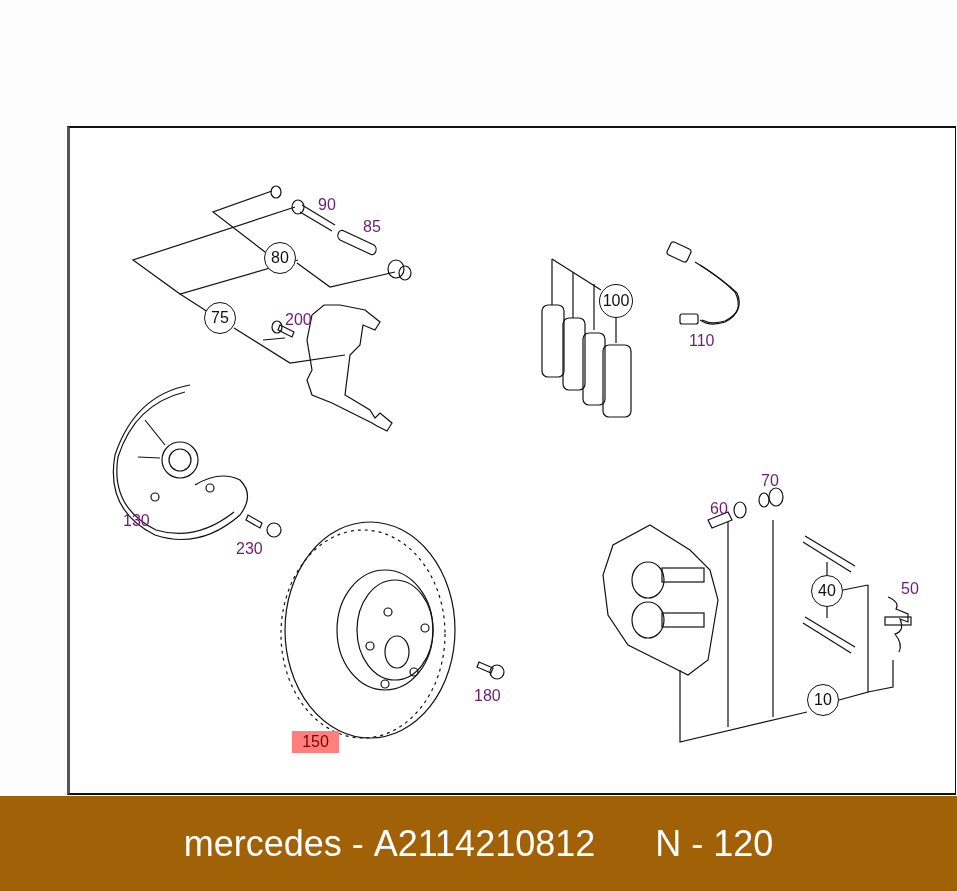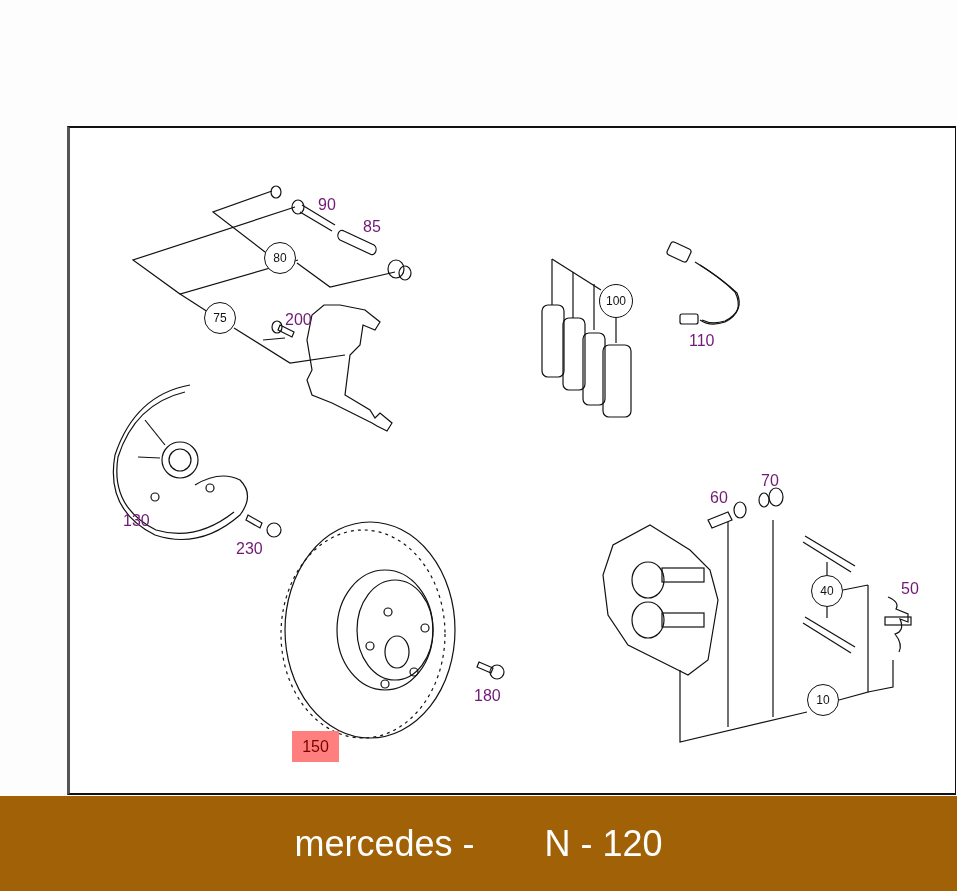--- a/index.html
+++ b/index.html
@@ -1,21 +1,21 @@
 <!DOCTYPE html>
 <html><head>
 <meta charset="utf-8">
 <style>
   html, body { margin:0; padding:0; }
   body { width:957px; height:891px; background:#fdfdfd; position:relative; overflow:hidden; font-family:"Liberation Sans", sans-serif; }
   .frame { position:absolute; left:67px; top:126px; width:889px; height:669px; border-top:2px solid #111; border-right:1px solid #111; border-bottom:2px solid #111; border-left:3px solid #555; box-sizing:border-box; background:#fff; }
   svg.diagram { position:absolute; left:0; top:0; }
   .lbl { position:absolute; font-size:16px; color:#701a75; line-height:1; }
-  .circ { position:absolute; width:32px; height:32px; border:1.3px solid #111; border-radius:50%; box-sizing:border-box; display:flex; align-items:center; justify-content:center; font-size:12px; color:#111; background:#fff; }
-  .hl { position:absolute; left:292px; top:731px; width:47px; height:31px; background:#ff7f7f; color:#7a0000; font-size:16px; display:flex; align-items:center; justify-content:center; }
+  .circ { position:absolute; width:32px; height:32px; border:1.3px solid #111; border-radius:50%; box-sizing:border-box; display:flex; align-items:center; justify-content:center; font-size:16px; color:#111; background:#fff; }
+  .hl { position:absolute; left:292px; top:731px; width:47px; height:22px; background:#ff7f7f; color:#7a0000; font-size:16px; display:flex; align-items:center; justify-content:center; }
   .footer { position:absolute; left:0; top:796px; width:957px; height:95px; background:#a16207; color:#fff; display:flex; align-items:center; justify-content:center; font-size:36px; }
   .footer span { white-space:pre; }
 </style>
 </head>
 <body>
 
 <div class="frame"></div>
 
 <svg class="diagram" width="957" height="891" fill="none" stroke="#111" stroke-width="1.2">
 
@@ -141,26 +141,27 @@
 
 <span class="lbl" style="left:318px;top:197px">90</span>
 <span class="lbl" style="left:363px;top:219px">85</span>
 <div class="circ" style="left:264px;top:242px">80</div>
 <div class="circ" style="left:204px;top:302px">75</div>
 <span class="lbl" style="left:285px;top:312px">200</span>
 <div class="circ" style="left:599px;top:284px;width:34px;height:34px">100</div>
 <span class="lbl" style="left:689px;top:333px">110</span>
 <span class="lbl" style="left:123px;top:513px">130</span>
 <span class="lbl" style="left:236px;top:541px">230</span>
-<span class="lbl" style="left:710px;top:490px">60</span>
+<span class="lbl" style="left:710px;top:501px">60</span>
 <span class="lbl" style="left:761px;top:473px">70</span>
 <div class="circ" style="left:811px;top:575px">40</div>
 <span class="lbl" style="left:901px;top:581px">50</span>
 <div class="circ" style="left:807px;top:684px">10</div>
 <span class="lbl" style="left:474px;top:688px">180</span>
 <div class="hl">150</div>
 
 <div class="footer">
   <span>mercedes</span>
     <span> - </span>
+    <span>A2114210812</span>
     <span>      </span>
     <span>N - 120</span>
 </div>
 
 </body></html>

